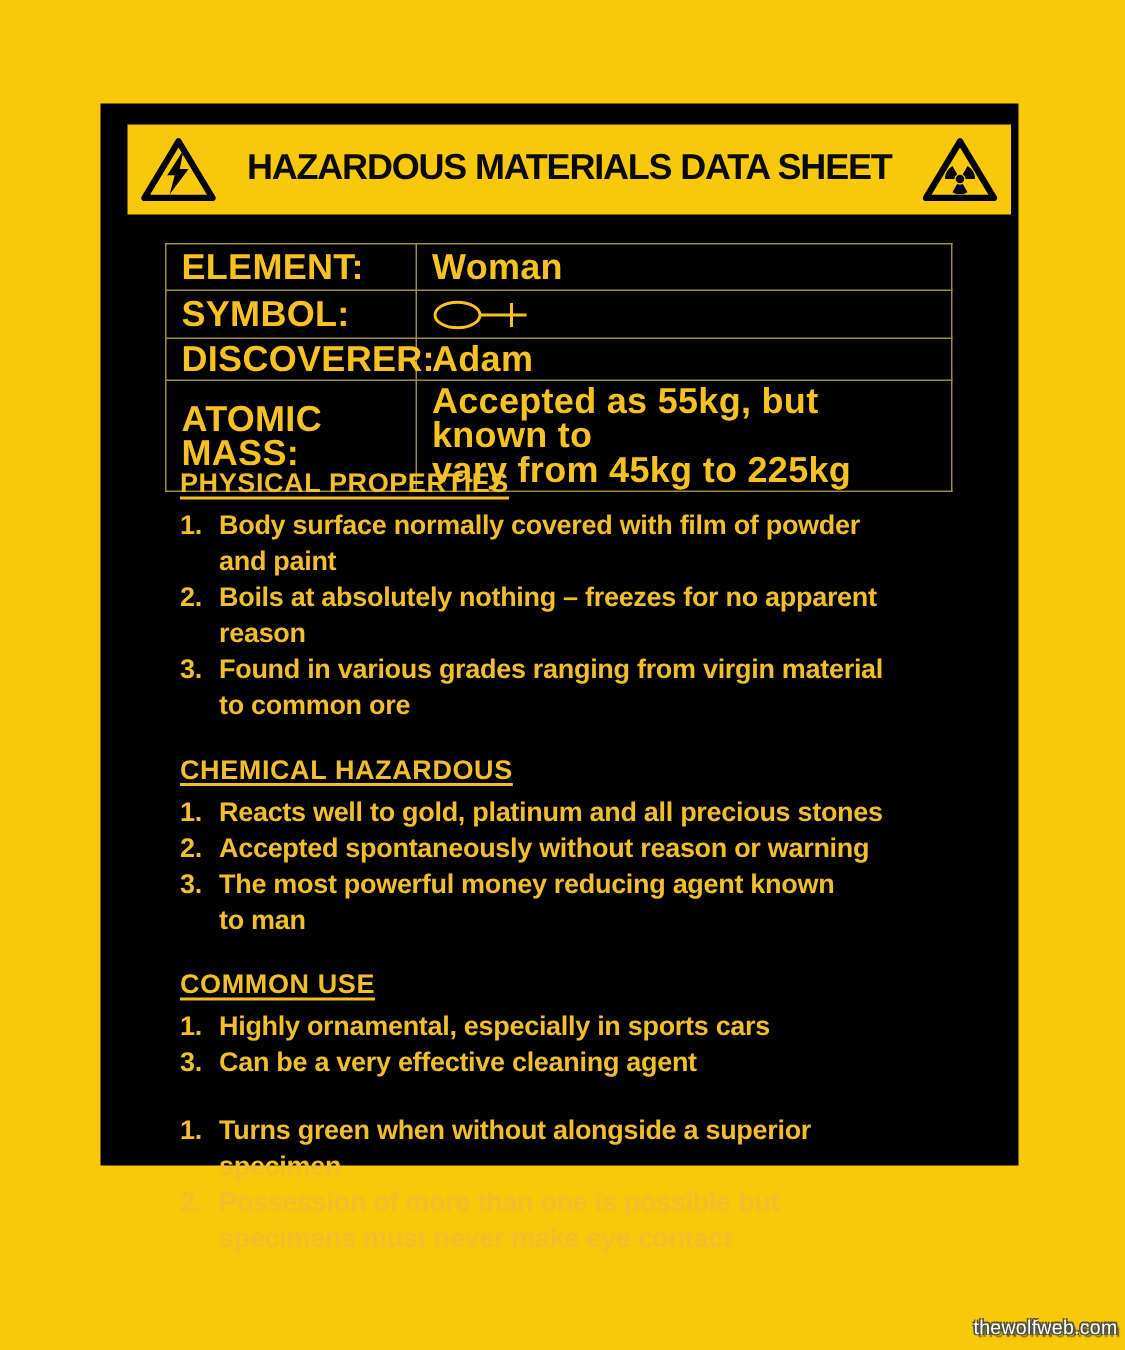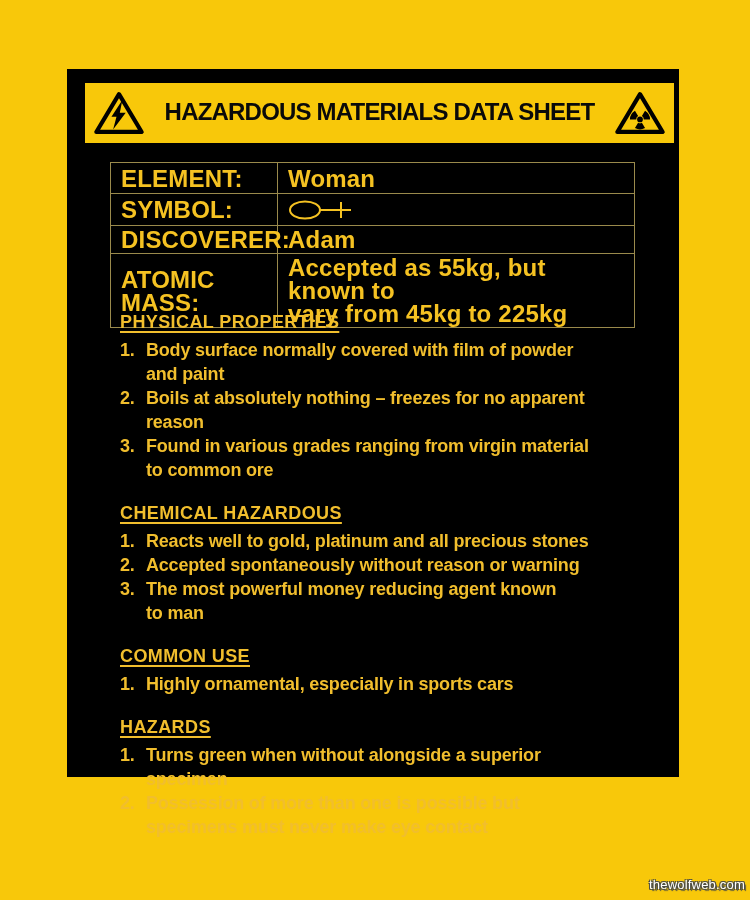--- a/index.html
+++ b/index.html
@@ -135,24 +135,24 @@
         <h2>CHEMICAL HAZARDOUS</h2>
         <div class="item"><span class="num">1.</span><span class="txt">Reacts well to gold, platinum and all precious stones</span></div>
         <div class="item"><span class="num">2.</span><span class="txt">Accepted spontaneously without reason or warning</span></div>
         <div class="item"><span class="num">3.</span><span class="txt">The most powerful money reducing agent known
 to man</span></div>
       </div>
 
       <div class="section">
         <h2>COMMON USE</h2>
         <div class="item"><span class="num">1.</span><span class="txt">Highly ornamental, especially in sports cars</span></div>
+        <div class="item"><span class="num">3.</span><span class="txt">Can be a very effective cleaning agent</span></div>
       </div>
 
       <div class="section">
-        <h2>HAZARDS</h2>
         <div class="item"><span class="num">1.</span><span class="txt">Turns green when without alongside a superior
 specimen</span></div>
         <div class="item"><span class="num">2.</span><span class="txt">Possession of more than one is possible but
 specimens must never make eye contact</span></div>
       </div>
 
     </div>
   </div>
 
   <div class="watermark">thewolfweb.com</div>

